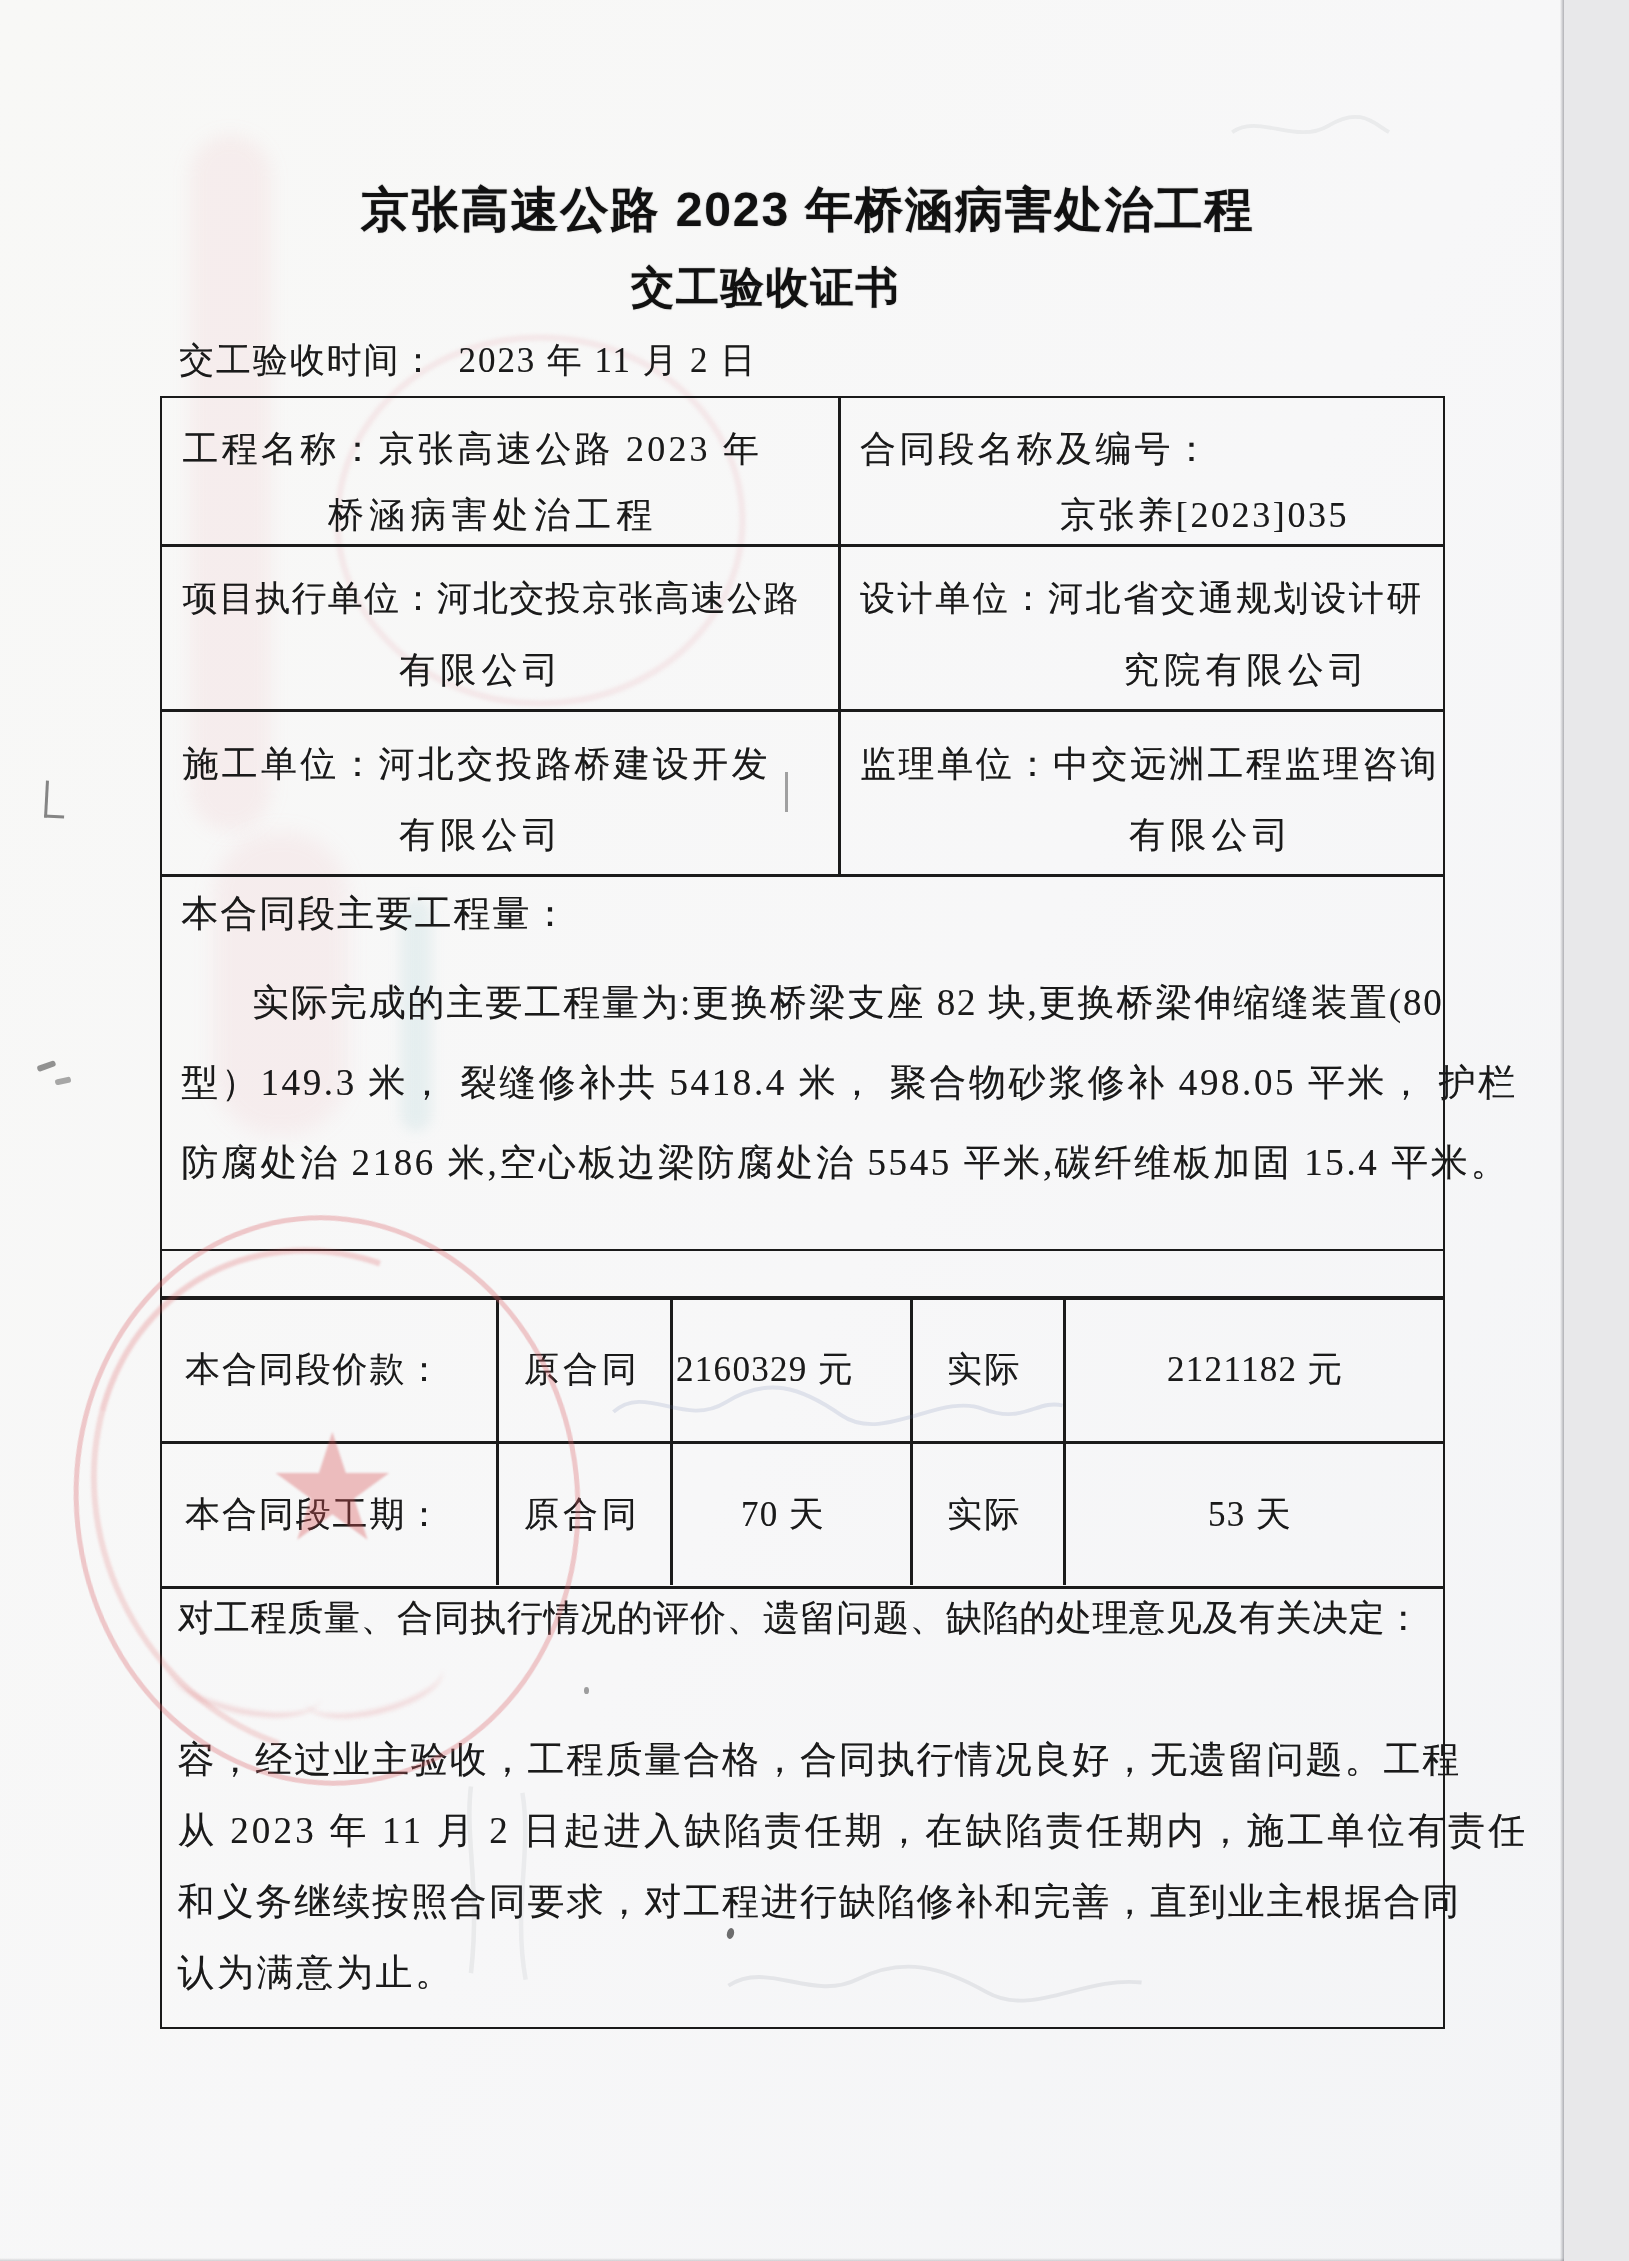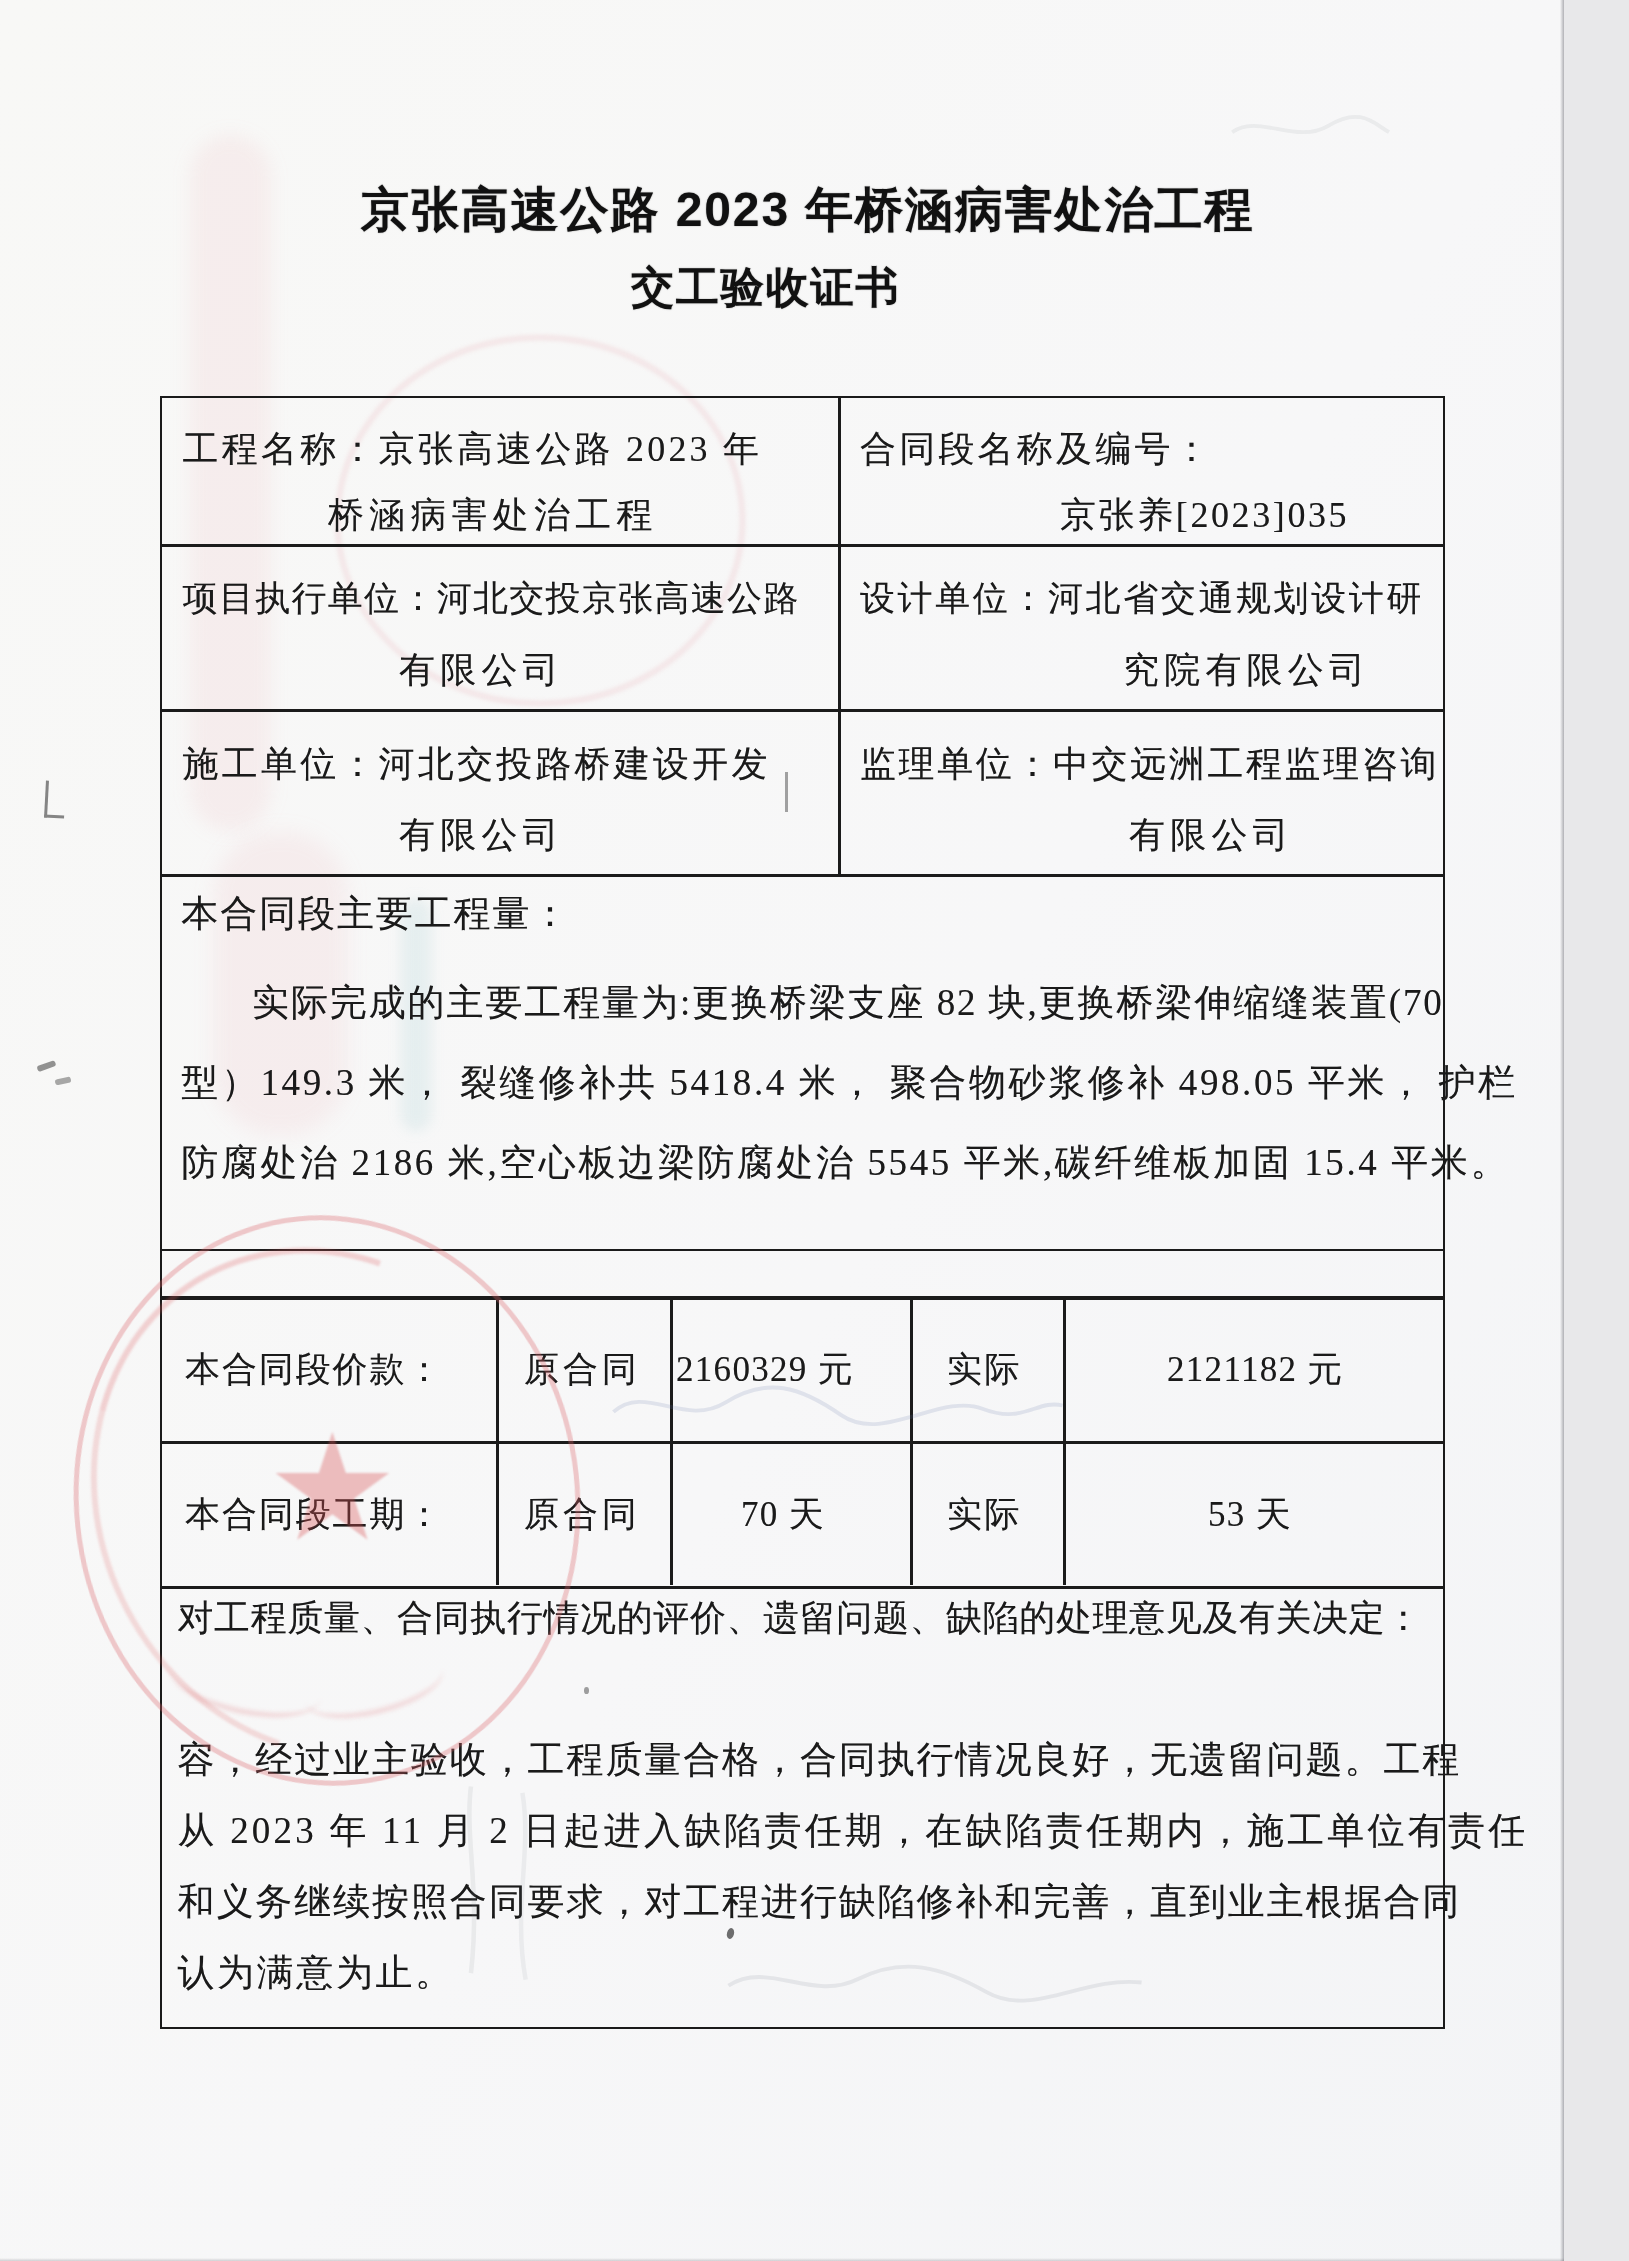--- a/index.html
+++ b/index.html
@@ -32,20 +32,21 @@
   <div class="artifact" style="left:213px;top:832px;width:135px;height:303px;background:rgba(235,148,156,.10);
               border-radius:64px;filter:blur(10.3px);"></div>
   <div class="artifact" style="left:401px;top:899px;width:30px;height:232px;background:rgba(120,185,190,.14);
               border-radius:15.5px;filter:blur(6.4px);"></div>
 
   <div class="artifact" style="left:335px;top:335px;width:400px;height:361px;border:5.2px solid rgba(226,130,140,.17);
               border-radius:50%;filter:blur(1.9px);"></div>
 
   <div class="t title" style="left:361px;top:184px;font-size:48px;letter-spacing:1.9px;">京张高速公路 2023 年桥涵病害处治工程</div>
   <div class="t title" style="left:631px;top:264px;font-size:43px;letter-spacing:1.9px;">交工验收证书</div>
+  <div class="t" style="left:179px;top:342px;font-size:35px;letter-spacing:1.9px;">交工验收时间：  2023 年 11 月 2 日</div>
 
   <div class="tbl">
 
     <div class="hl" style="top:146px;"></div>
     <div class="hl" style="top:311px;"></div>
     <div class="hl" style="top:476px;"></div>
     <div class="hl" style="top:851px;height:1.9px;"></div>
     <div class="hl" style="top:898px;height:3.9px;"></div>
     <div class="hl" style="top:1043px;"></div>
     <div class="hl" style="top:1188px;"></div>
@@ -65,21 +66,21 @@
     <div class="t" style="left:237px;top:253px;font-size:36px;letter-spacing:5.2px;">有限公司</div>
     <div class="t" style="left:698px;top:182px;font-size:35px;letter-spacing:2.6px;">设计单位：河北省交通规划设计研</div>
     <div class="t" style="left:961px;top:253px;font-size:36px;letter-spacing:5.2px;">究院有限公司</div>
 
     <div class="t" style="left:20.6px;top:347px;font-size:36px;letter-spacing:3.2px;">施工单位：河北交投路桥建设开发</div>
     <div class="t" style="left:237px;top:418px;font-size:36px;letter-spacing:5.2px;">有限公司</div>
     <div class="t" style="left:698px;top:347px;font-size:36px;letter-spacing:2.6px;">监理单位：中交远洲工程监理咨询</div>
     <div class="t" style="left:967px;top:418px;font-size:36px;letter-spacing:5.2px;">有限公司</div>
 
     <div class="t" style="left:19.3px;top:496px;font-size:37px;letter-spacing:1.9px;text-align:right;">本合同段主要工程量：</div>
-    <div class="t" style="left:90px;top:585px;font-size:37px;letter-spacing:1.9px;">实际完成的主要工程量为:更换桥梁支座 82 块,更换桥梁伸缩缝装置(70</div>
+    <div class="t" style="left:90px;top:585px;font-size:37px;letter-spacing:1.9px;">实际完成的主要工程量为:更换桥梁支座 82 块,更换桥梁伸缩缝装置(80</div>
     <div class="t" style="left:19.3px;top:665px;font-size:37px;letter-spacing:2.6px;">型）149.3 米， 裂缝修补共 5418.4 米， 聚合物砂浆修补 498.05 平米， 护栏</div>
     <div class="t" style="left:19.3px;top:745px;font-size:37px;letter-spacing:2.6px;">防腐处治 2186 米,空心板边梁防腐处治 5545 平米,碳纤维板加固 15.4 平米。</div>
 
     <div class="t" style="left:23px;top:953px;font-size:35px;letter-spacing:1.9px;">本合同段价款：</div>
     <div class="t" style="left:362px;top:953px;font-size:35px;letter-spacing:3.9px;">原合同</div>
     <div class="t" style="left:514px;top:953px;font-size:35px;letter-spacing:1.3px;">2160329 元</div>
     <div class="t" style="left:785px;top:953px;font-size:35px;letter-spacing:2.6px;">实际</div>
     <div class="t" style="left:1005px;top:953px;font-size:35px;letter-spacing:1.3px;">2121182 元</div>
 
     <div class="t" style="left:23px;top:1098px;font-size:35px;letter-spacing:1.9px;">本合同段工期：</div>

